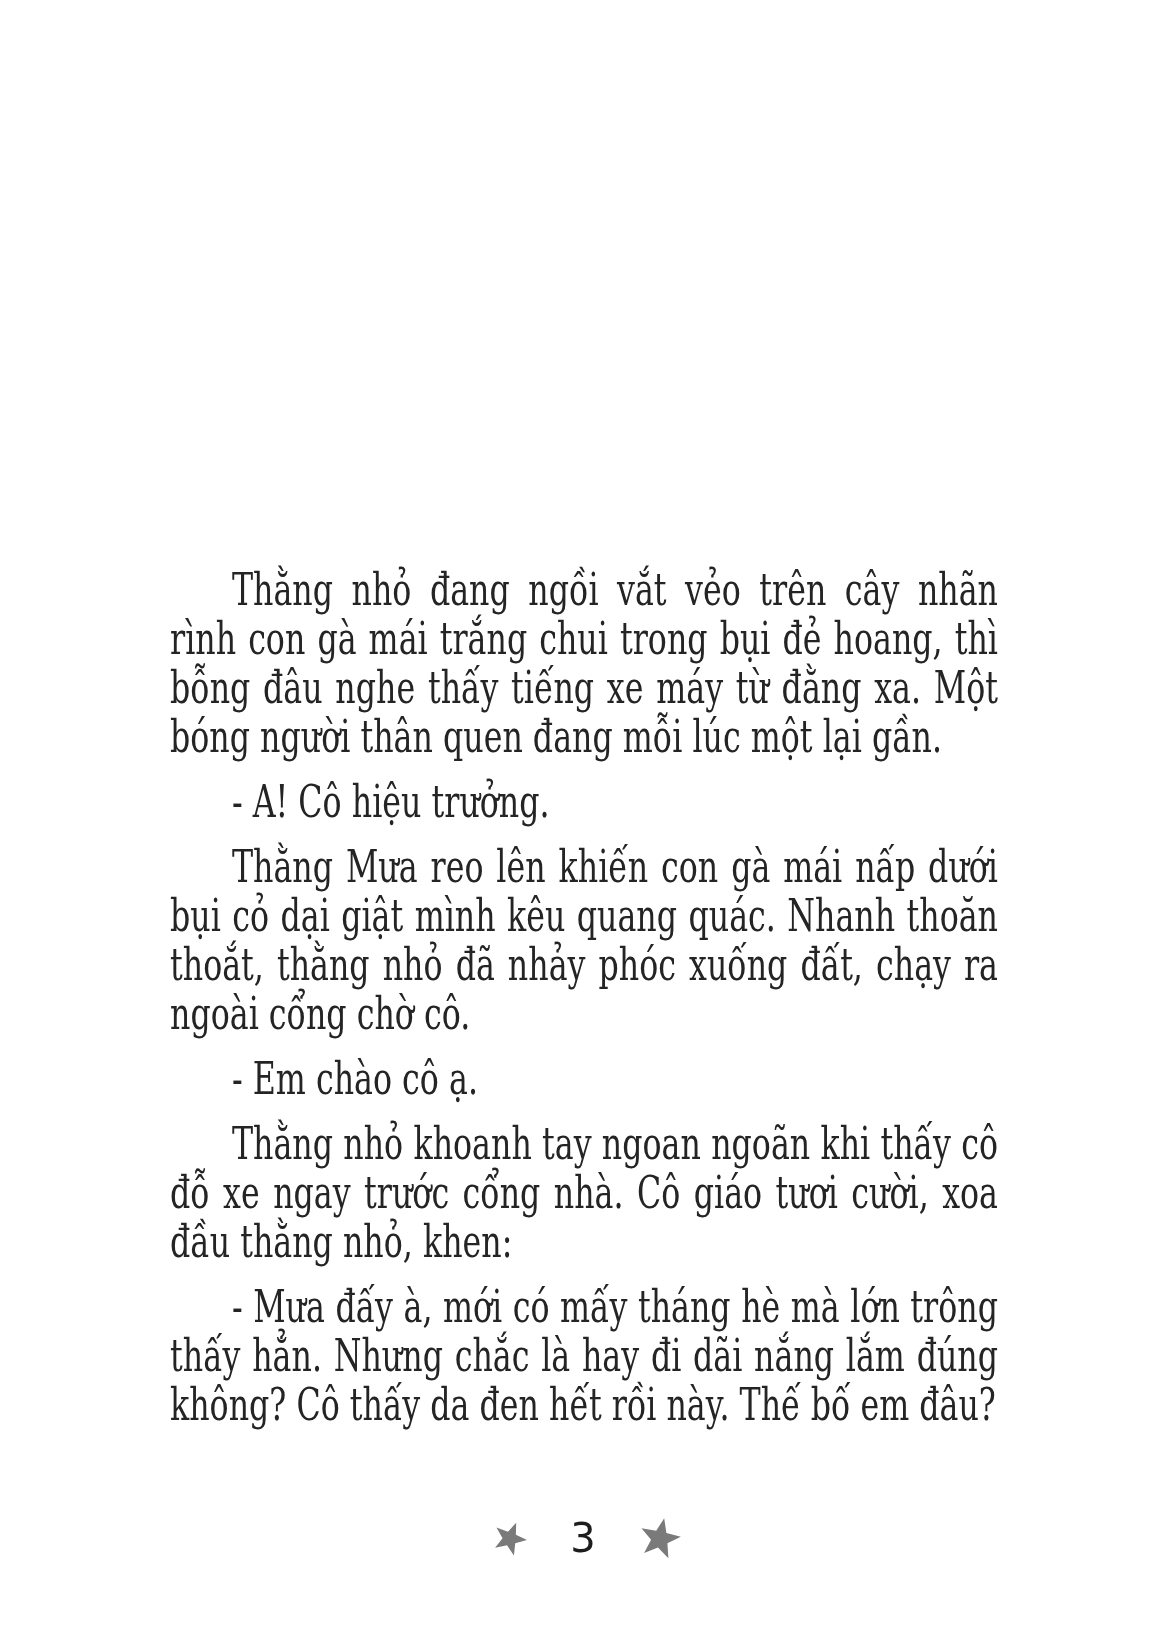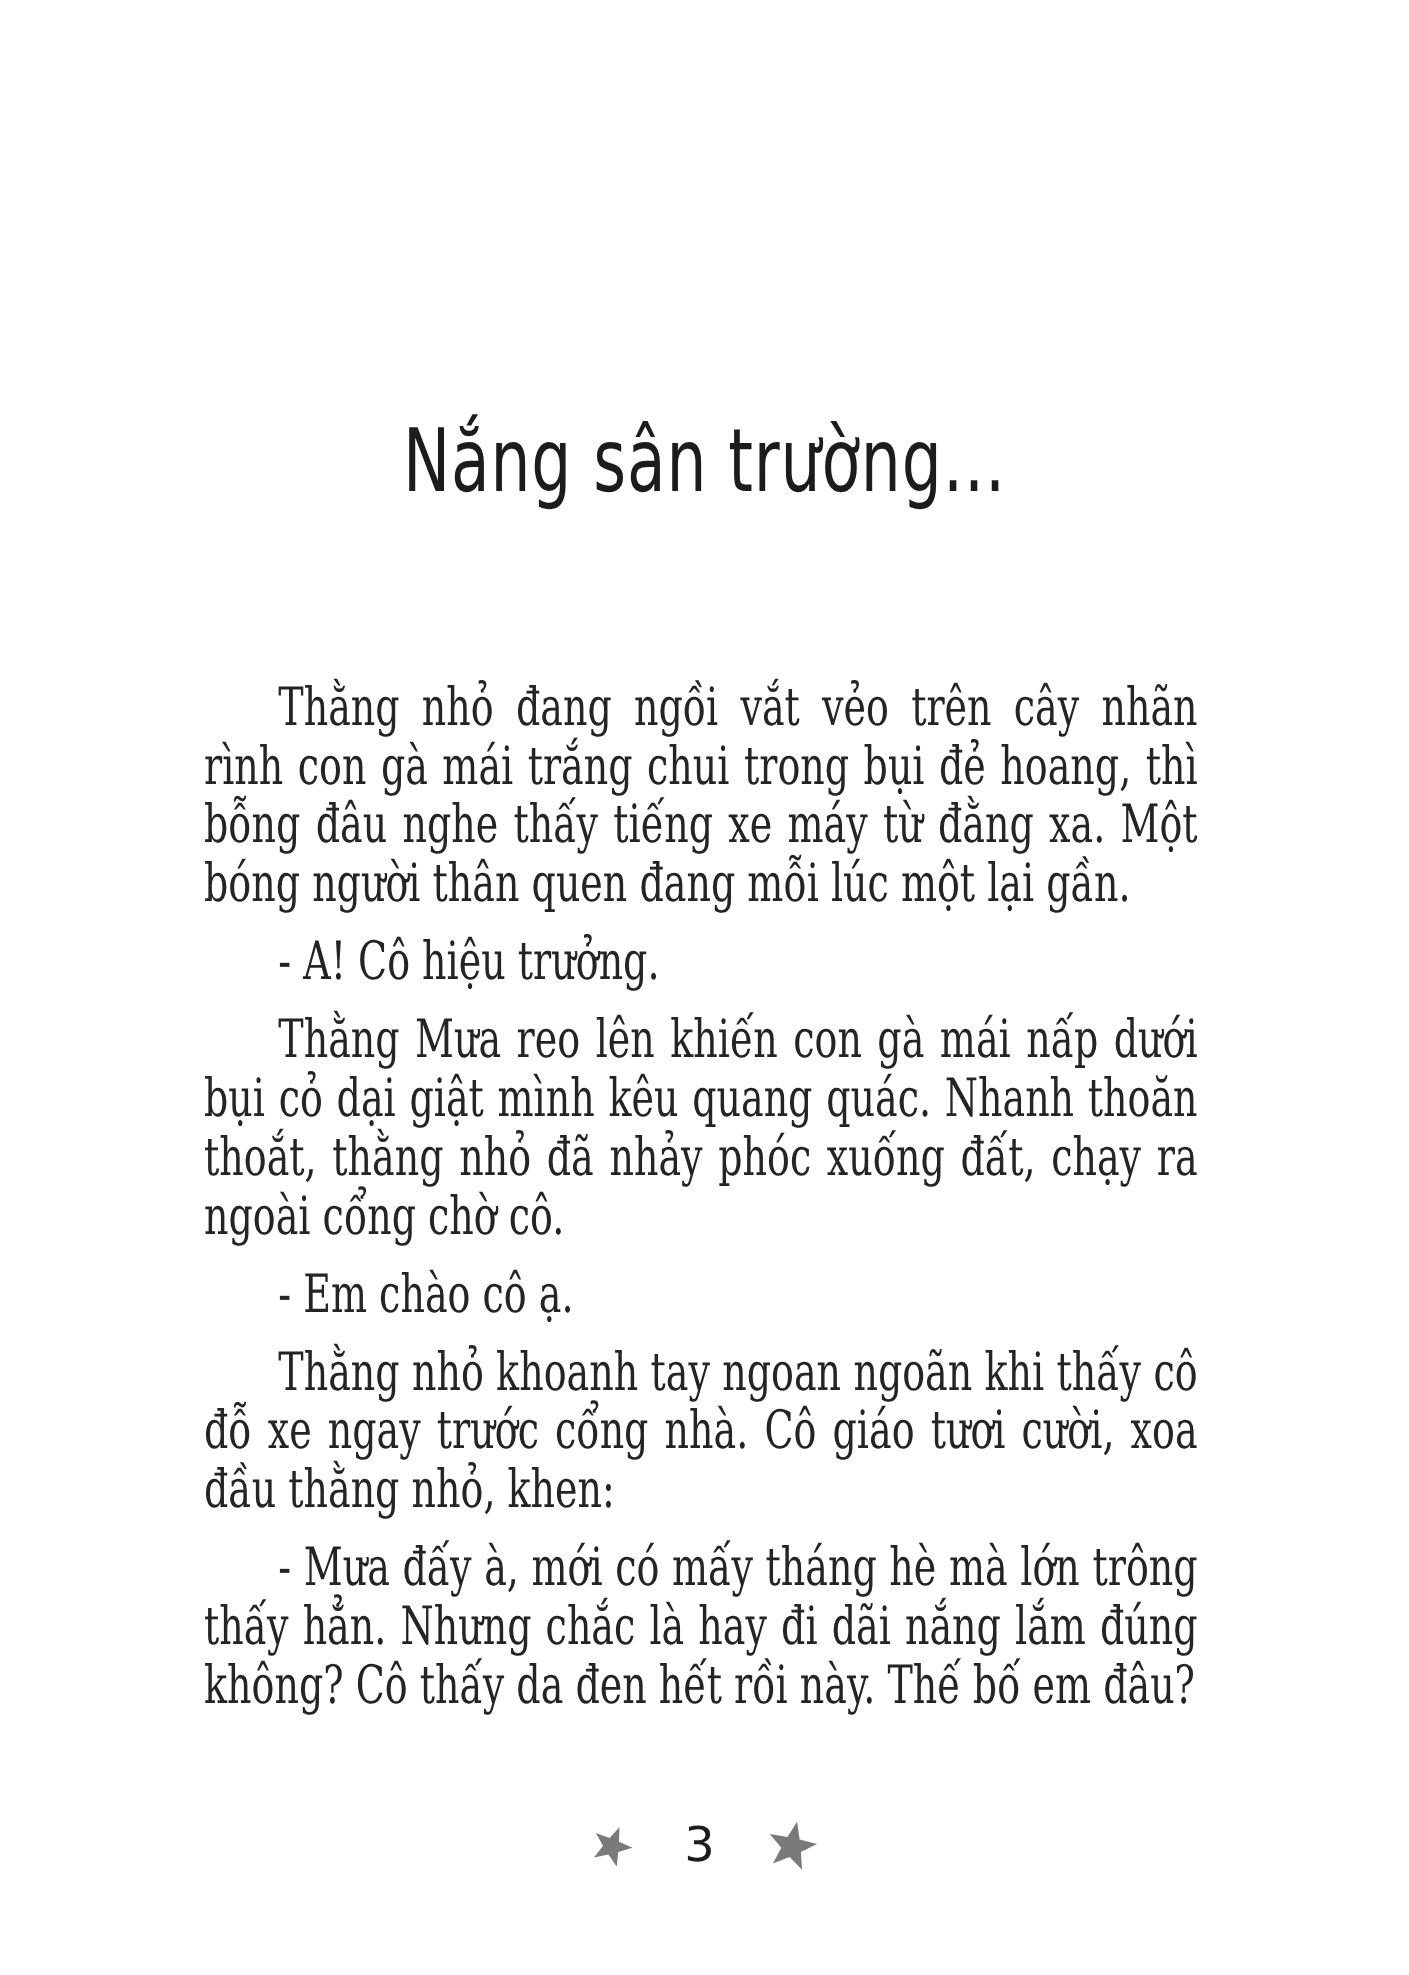--- a/index.html
+++ b/index.html
@@ -79,23 +79,20 @@
     font-size: 40px;
     color: #1d1d1d;
     line-height: 1;
   }
 </style>
 </head>
 <body>
 
 <div class="page">
 
-  <h1 class="title">
-    <span class="title-inner">Nắng sân trường…</span>
-  </h1>
 
   <div class="body-text">
     <p>Thằng nhỏ đang ngồi vắt vẻo trên cây nhãn rình con gà mái trắng chui trong bụi đẻ hoang, thì bỗng đâu nghe thấy tiếng xe máy từ đằng xa. Một bóng người thân quen đang mỗi lúc một lại gần.</p>
     <p>- A! Cô hiệu trưởng.</p>
     <p>Thằng Mưa reo lên khiến con gà mái nấp dưới bụi cỏ dại giật mình kêu quang quác. Nhanh thoăn thoắt, thằng nhỏ đã nhảy phóc xuống đất, chạy ra ngoài cổng chờ cô.</p>
     <p>- Em chào cô ạ.</p>
     <p>Thằng nhỏ khoanh tay ngoan ngoãn khi thấy cô đỗ xe ngay trước cổng nhà. Cô giáo tươi cười, xoa đầu thằng nhỏ, khen:</p>
     <p>- Mưa đấy à, mới có mấy tháng hè mà lớn trông thấy hẳn. Nhưng chắc là hay đi dãi nắng lắm đúng không? Cô thấy da đen hết rồi này. Thế bố em đâu?</p>
   </div>
 

